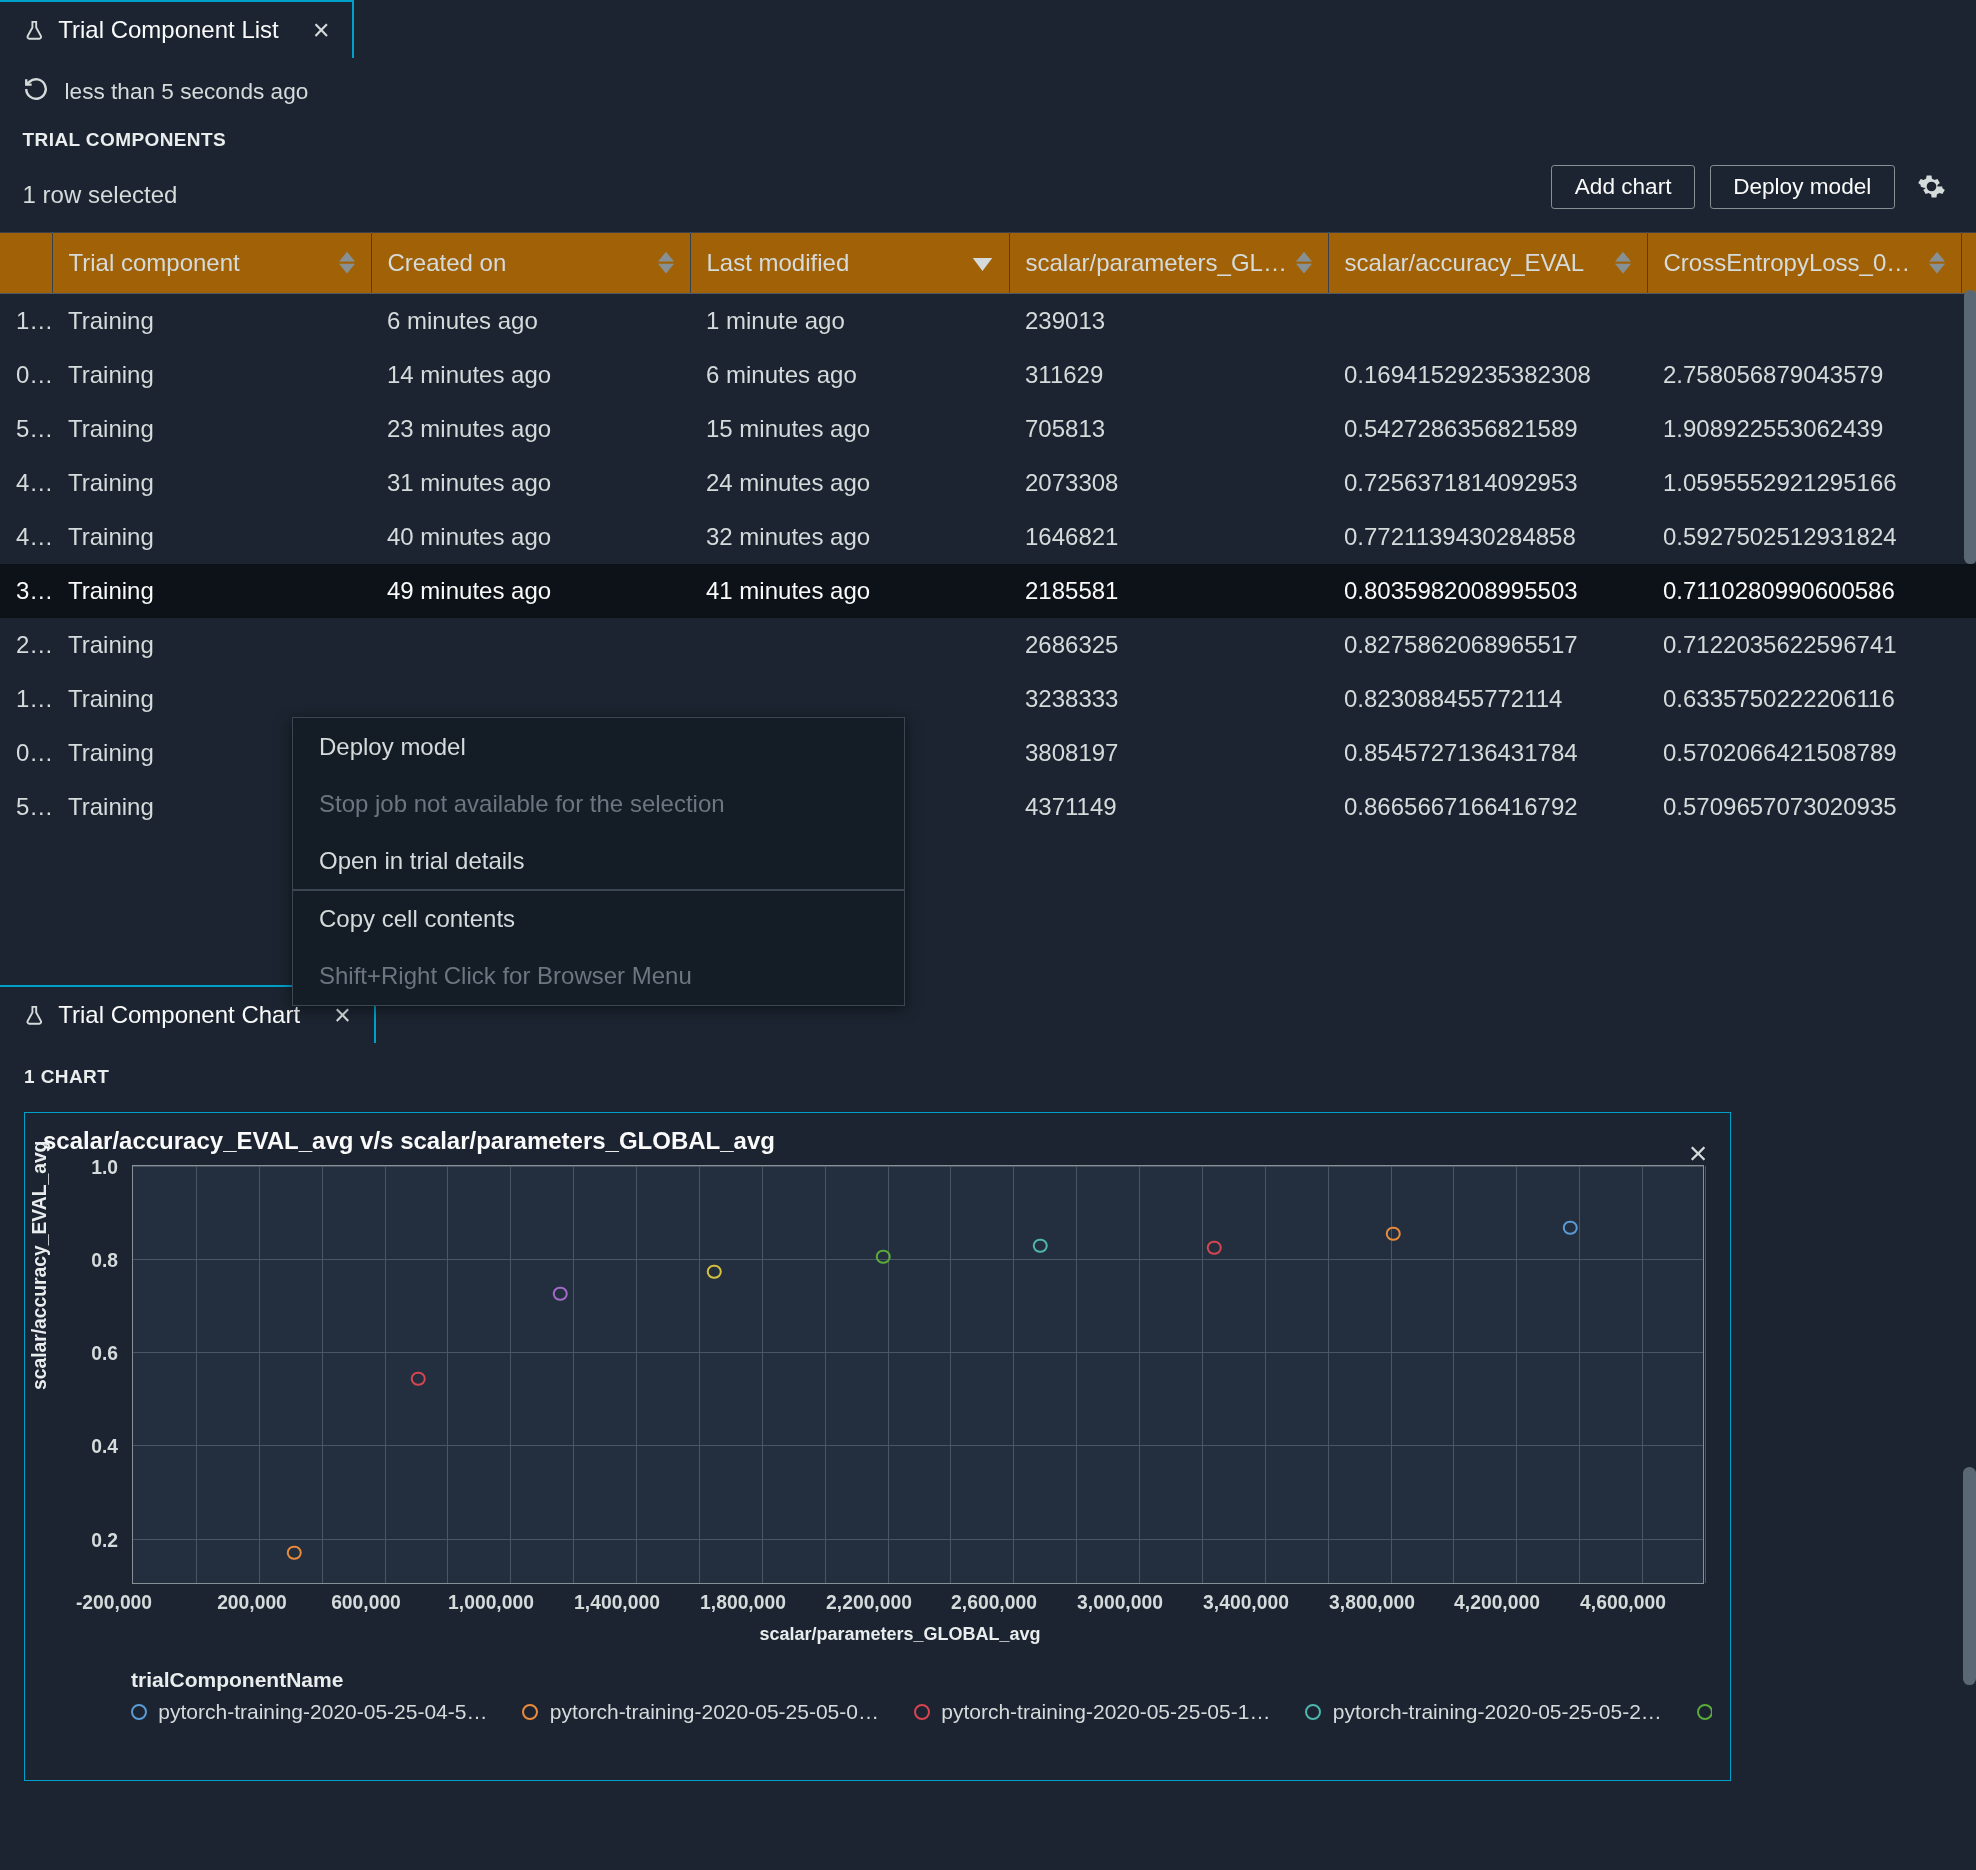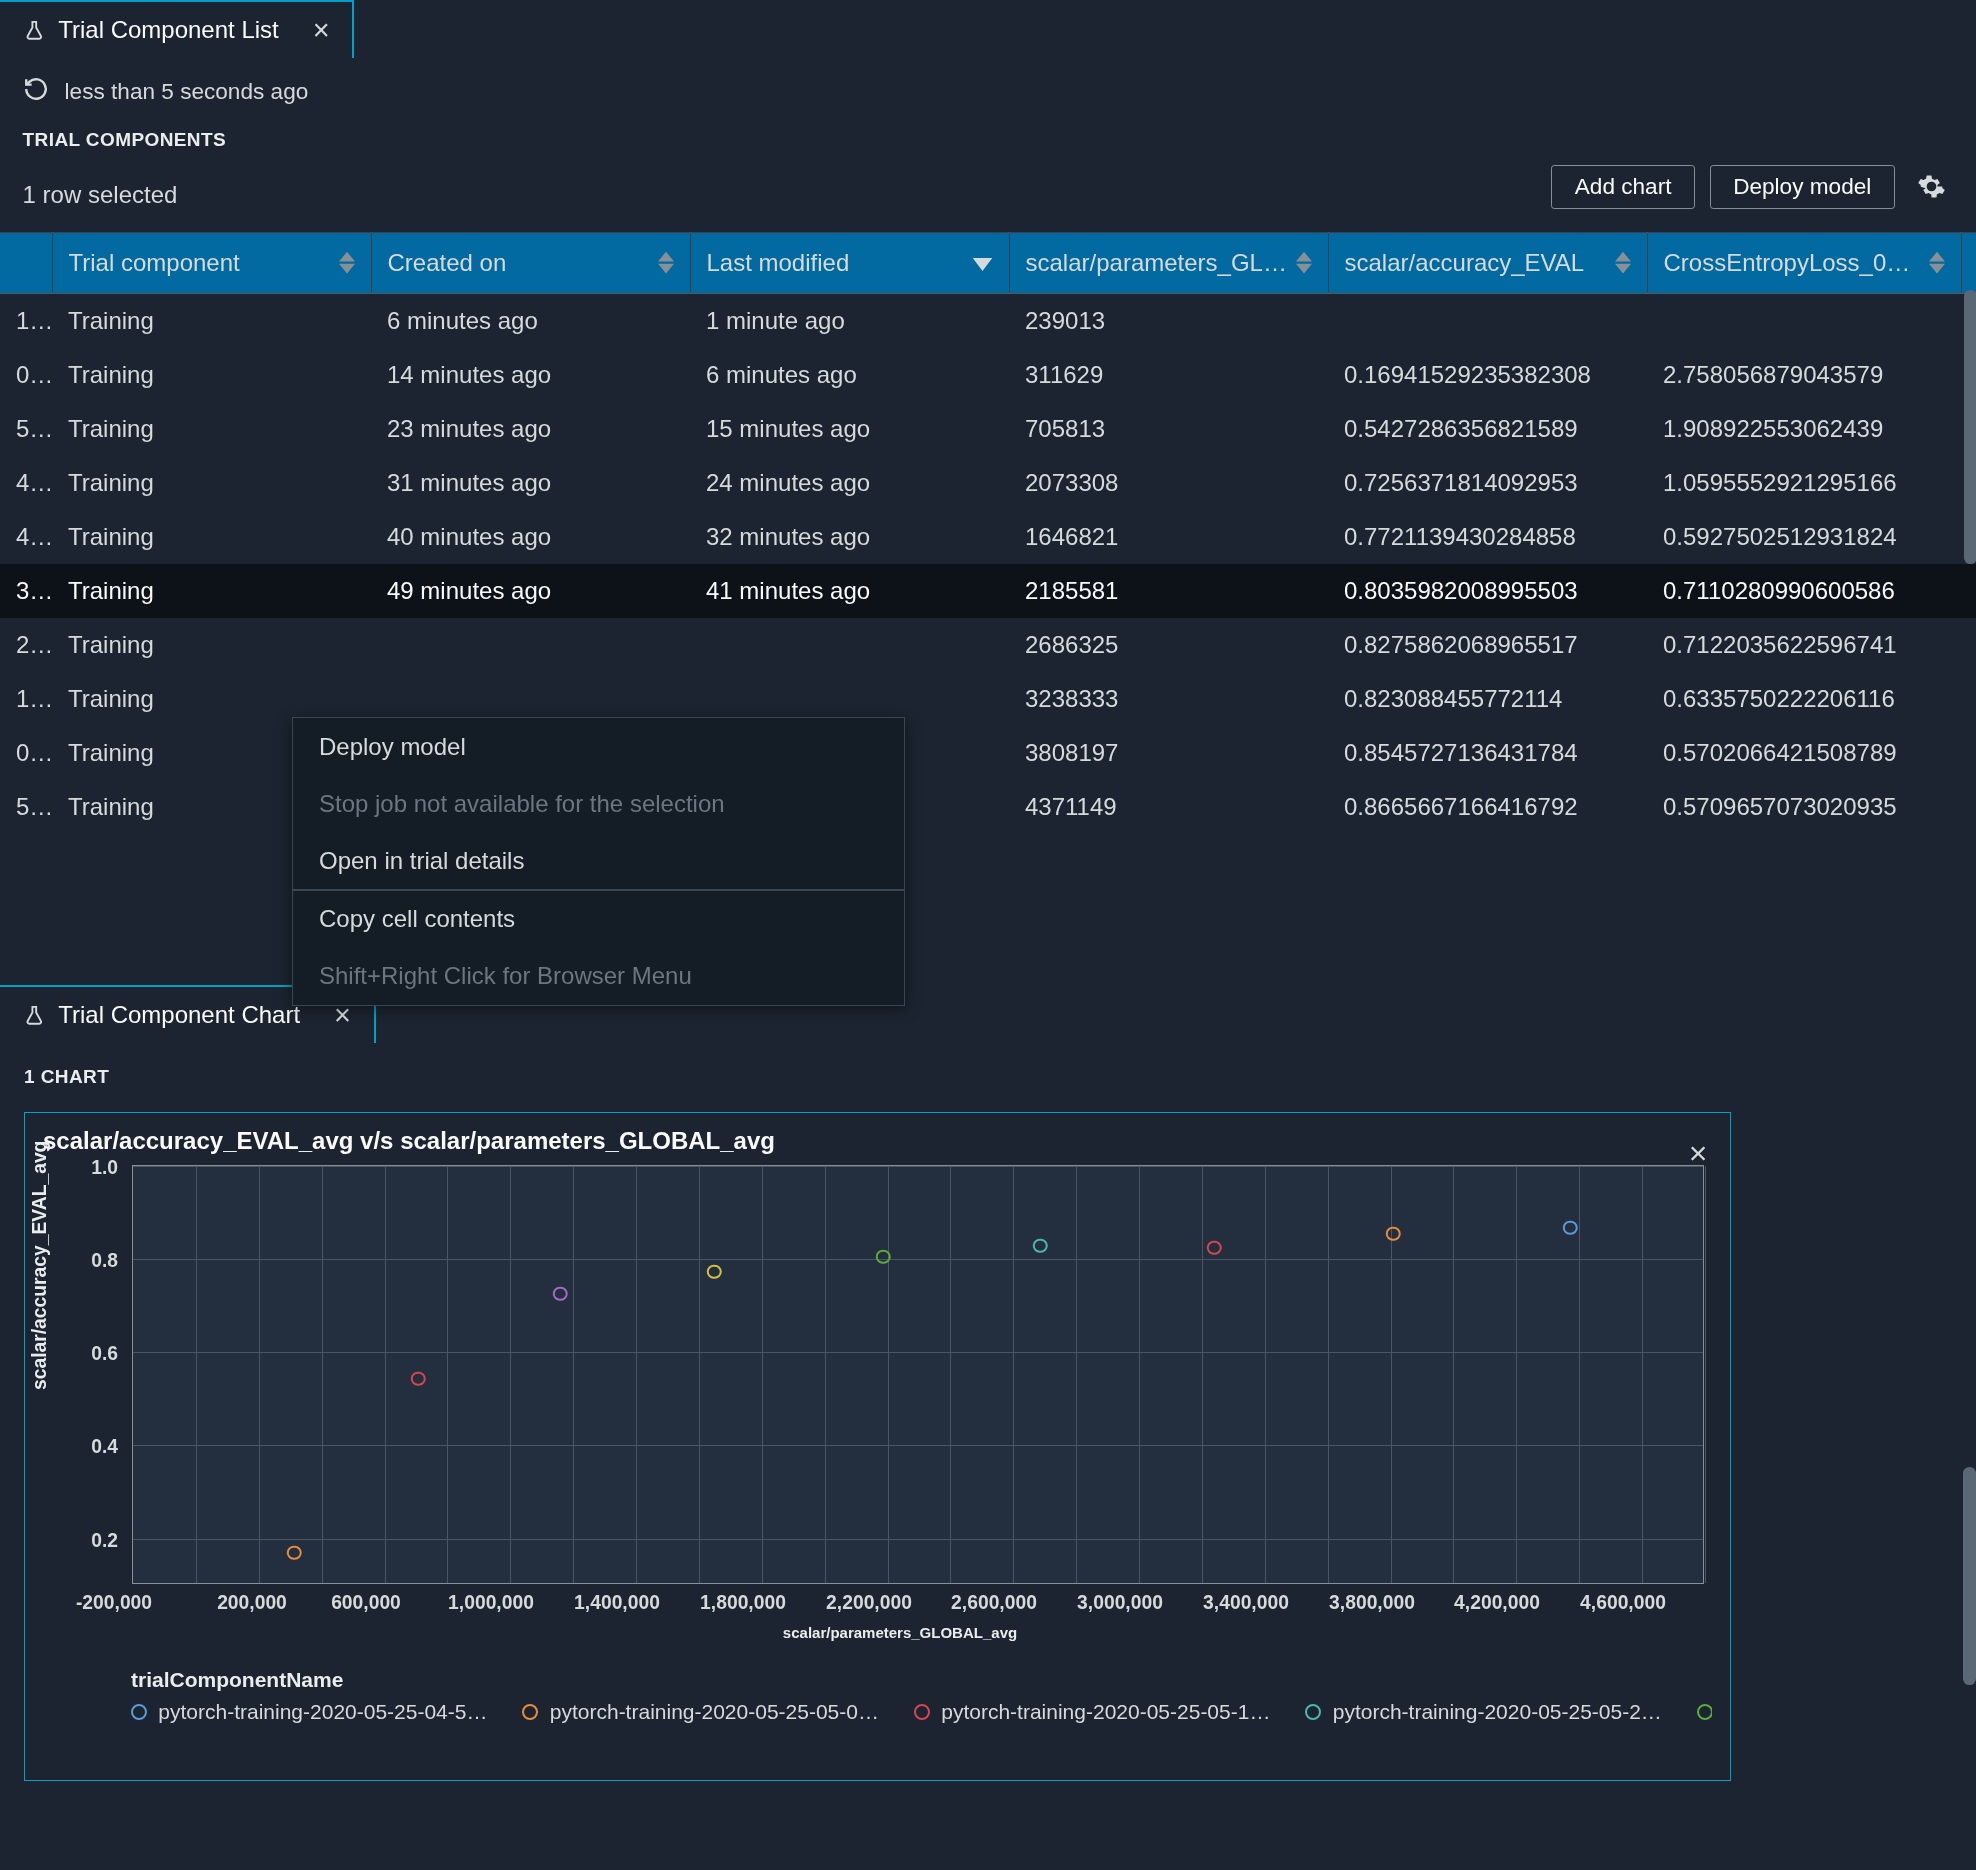--- a/index.html
+++ b/index.html
@@ -81,21 +81,21 @@
   
   .table-wrap { position: relative; margin: 0 -22.6px; padding: 0; }
   .table {
     width: 100%;
     table-layout: fixed;
     border-collapse: collapse;
     font-size: 24px;
     color: #d5dbdb;
   }
   .table thead th {
-    background: #0369a1;
+    background: #a16207;
     font-weight: 400;
     text-align: left;
     padding: 16px 16px;
     border-right: 1.6px solid rgba(135,145,150,.28);
     border-top: 1.6px solid rgba(135,145,150,.28);
     border-bottom: 1.6px solid rgba(135,145,150,.28);
     color: #d5dbdb;
     white-space: nowrap;
     overflow: hidden;
     text-overflow: ellipsis;
@@ -246,21 +246,21 @@
     font-weight: 600;
     color: #d5dbdb;
     white-space: nowrap;
   }
   .x-axis-title {
     position: absolute;
     left: 89px;
     width: 1572px;
     text-align: center;
     top: 511px;
-    font-size: 15px;
+    font-size: 18px;
     font-weight: 700;
     color: #eaeded;
   }
 
   .legend {
     position: absolute;
     left: 106px;
     top: 555px;
     right: 18px;
   }

